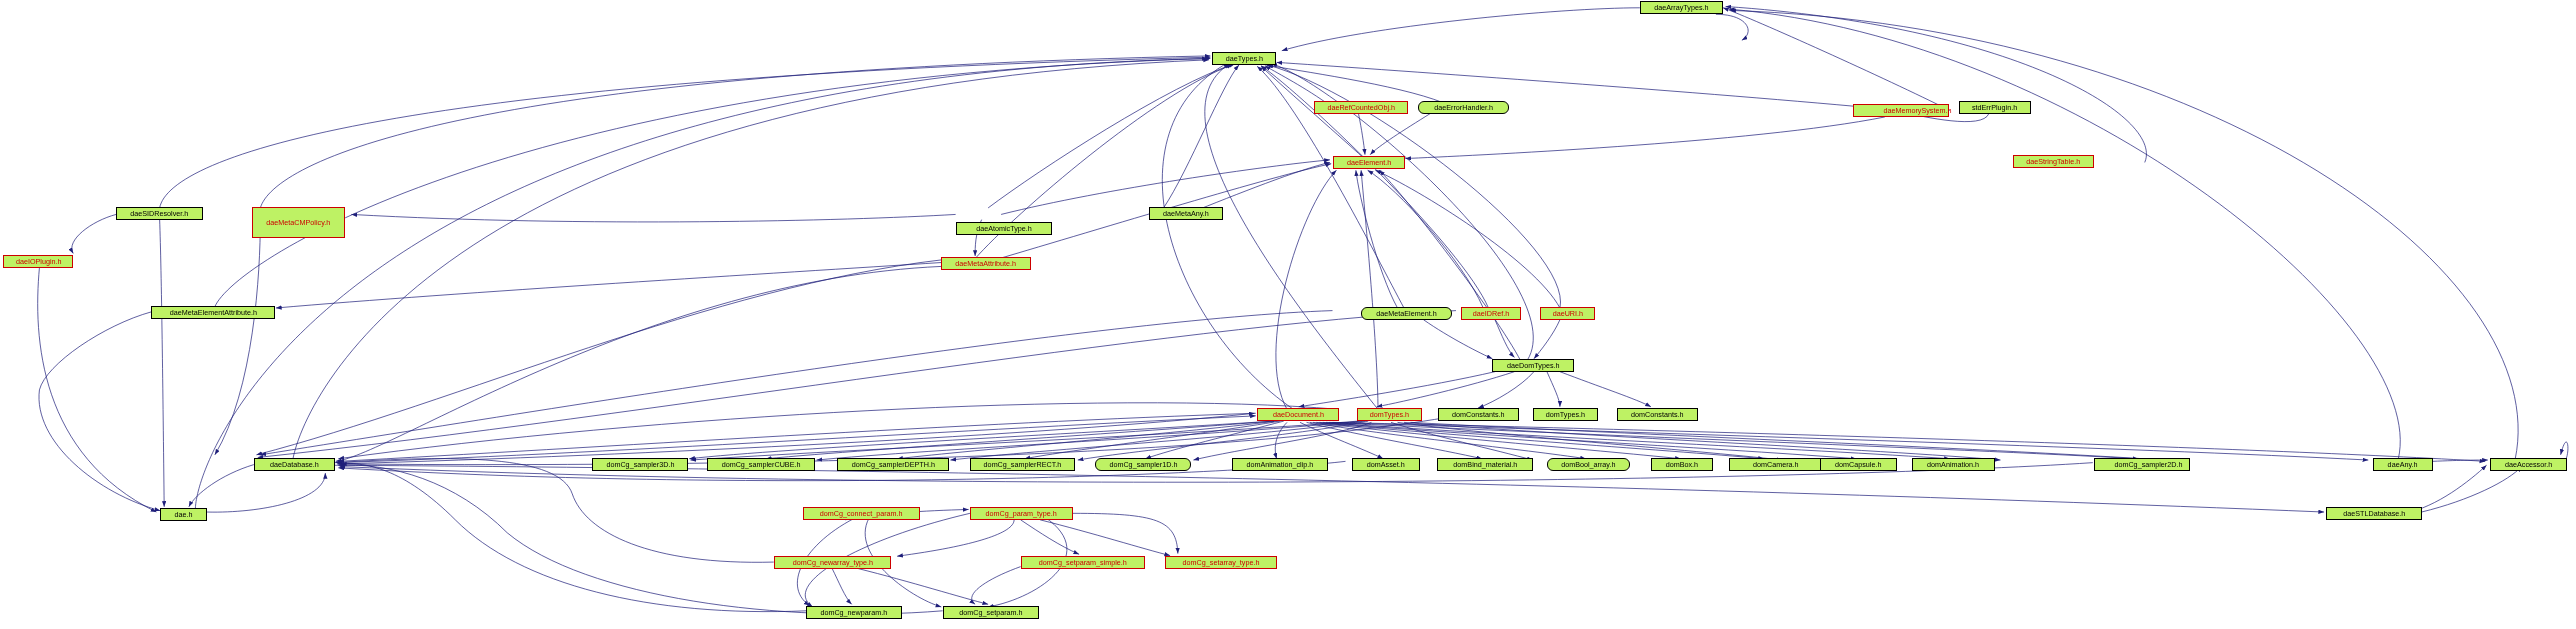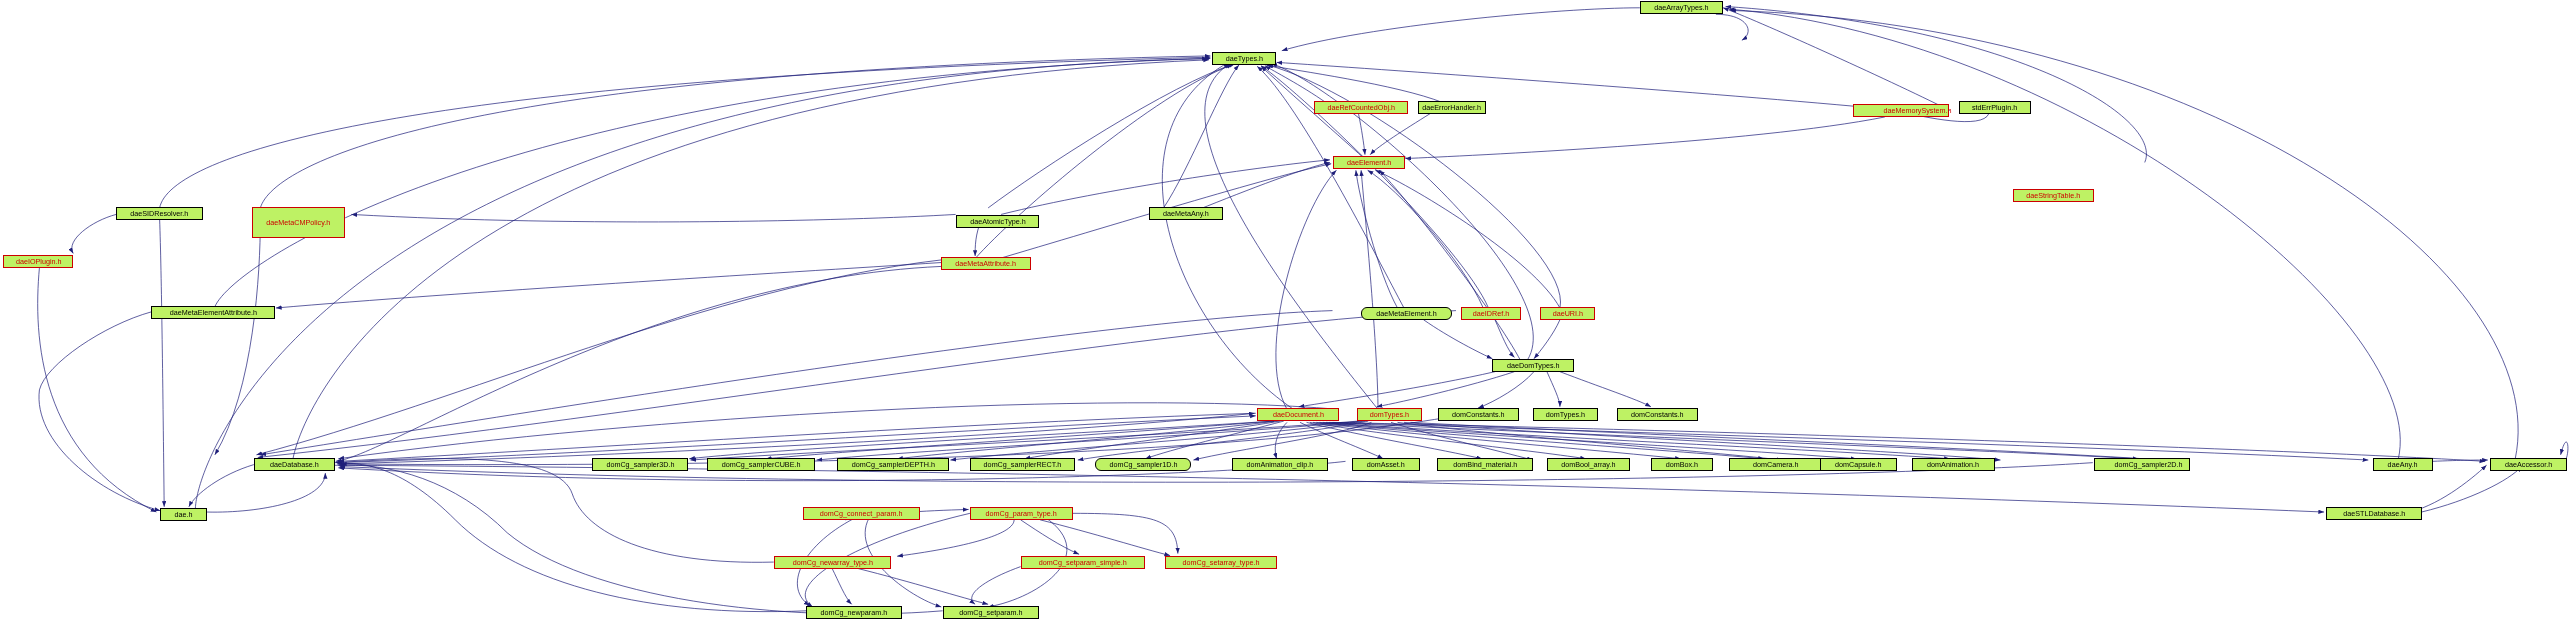--- a/index.html
+++ b/index.html
@@ -191,42 +191,42 @@
 
   <div class="node" style="left:1640px;top:1.3px;width:83px;height:13px;">
       <span>daeArrayTypes.h</span>
     </div>
   <div class="node" style="left:1212px;top:52px;width:64px;height:13px;">
       <span>daeTypes.h</span>
     </div>
   <div class="node red" style="left:1314px;top:101px;width:94px;height:13px;">
       <span>daeRefCountedObj.h</span>
     </div>
-  <div class="node" style="left:1418px;top:101px;width:68px;height:13px;">
+  <div class="node" style="left:1418px;top:101px;width:91px;height:13px;border-radius:6px;">
       <span>daeErrorHandler.h</span>
     </div>
   <div class="node red" style="left:1853px;top:104px;width:96px;height:13px;padding-left:32px;">
       <span>daeMemorySystem.h</span>
     </div>
   <div class="node" style="left:1959px;top:101px;width:72px;height:13px;">
       <span>stdErrPlugin.h</span>
     </div>
-  <div class="node red" style="left:2013px;top:155px;width:81px;height:13px;margin-top:34px;">
+  <div class="node red" style="left:2013px;top:155px;width:81px;height:13px;">
       <span>daeStringTable.h</span>
     </div>
   <div class="node red" style="left:1333px;top:156px;width:72px;height:13px;">
       <span>daeElement.h</span>
     </div>
   <div class="node" style="left:116px;top:207px;width:87px;height:13px;">
       <span>daeSIDResolver.h</span>
     </div>
   <div class="node red" style="left:252px;top:207px;width:93px;height:31px;">
       <span>daeMetaCMPolicy.h</span>
     </div>
-  <div class="node" style="left:956px;top:215px;width:83px;height:13px;">
+  <div class="node" style="left:956px;top:222px;width:96px;height:13px;">
       <span>daeAtomicType.h</span>
     </div>
   <div class="node" style="left:1149px;top:207px;width:74px;height:13px;">
       <span>daeMetaAny.h</span>
     </div>
   <div class="node red" style="left:3.3px;top:255px;width:70px;height:13px;">
       <span>daeIOPlugin.h</span>
     </div>
   <div class="node red" style="left:941px;top:257px;width:90px;height:13px;">
       <span>daeMetaAttribute.h</span>
@@ -281,21 +281,21 @@
     </div>
   <div class="node" style="left:1232px;top:458px;width:96px;height:13px;">
       <span>domAnimation_clip.h</span>
     </div>
   <div class="node" style="left:1352px;top:458px;width:68px;height:13px;">
       <span>domAsset.h</span>
     </div>
   <div class="node" style="left:1437px;top:458px;width:96px;height:13px;">
       <span>domBind_material.h</span>
     </div>
-  <div class="node" style="left:1547px;top:458px;width:83px;height:13px;">
+  <div class="node" style="left:1547px;top:458px;width:83px;height:13px;border-radius:6px;">
       <span>domBool_array.h</span>
     </div>
   <div class="node" style="left:1651px;top:458px;width:62px;height:13px;">
       <span>domBox.h</span>
     </div>
   <div class="node" style="left:1729px;top:458px;width:93px;height:13px;">
       <span>domCamera.h</span>
     </div>
   <div class="node" style="left:1820px;top:458px;width:77px;height:13px;">
       <span>domCapsule.h</span>

